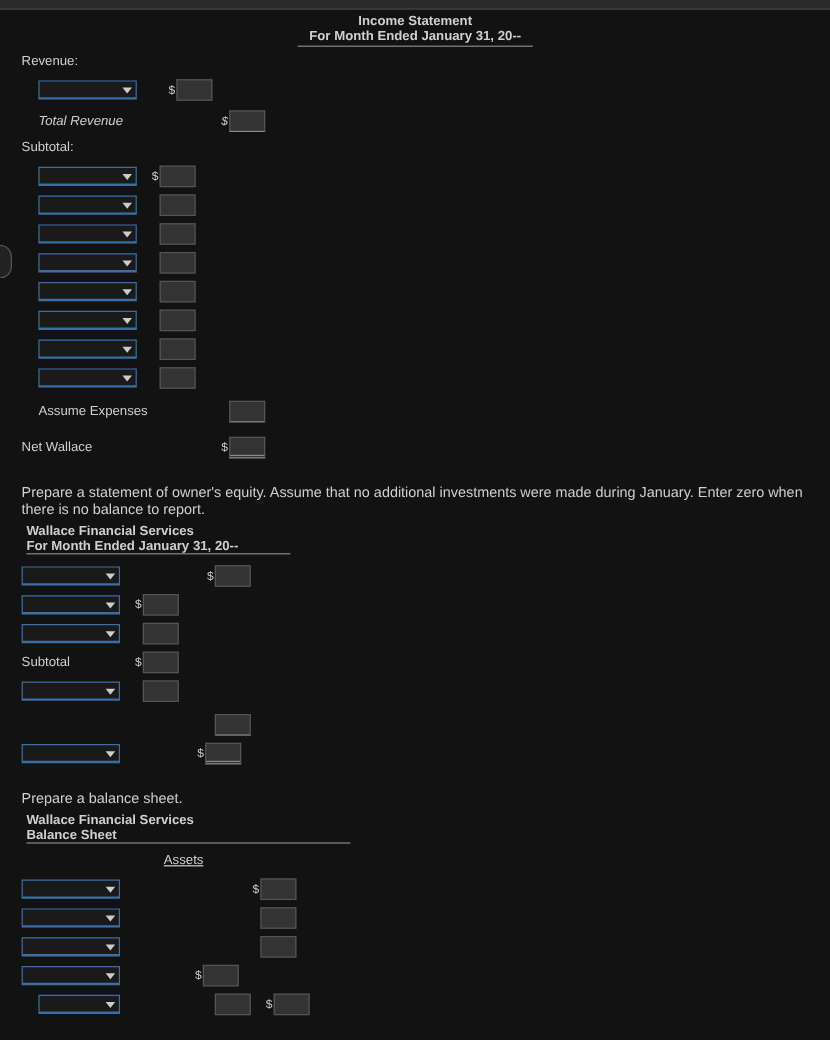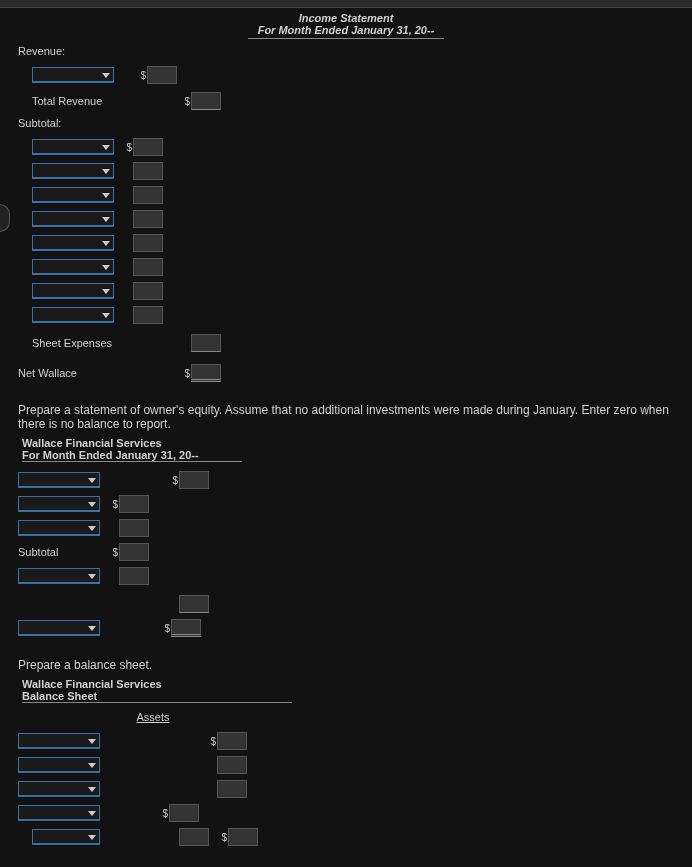--- a/index.html
+++ b/index.html
@@ -10,21 +10,21 @@
     font-size: 11px;
     padding: 0;
     width: 692px;
   }
   .tab-strip {
     height: 8px;
     background: #2a2a2a;
     border-bottom: 1px solid #444;
   }
   .content { padding: 4px 18px 20px 18px; }
-  .header-block { text-align: center; font-weight: bold; margin-bottom: 2px; font-style: italic; }
+  .header-block { text-align: center; font-weight: bold; margin-bottom: 2px; }
   .header-block .line { display: block; }
   .header-underline { border-bottom: 1px solid #888; width: 196px; margin: 0 auto 6px auto; }
   .header-underline.wide { width: 270px; }
   .section-label { font-size: 11px; margin: 4px 0 6px 0; }
   .row { display: flex; align-items: center; height: 24px; }
   .indent1 { padding-left: 14px; }
   .dd {
     width: 82px; height: 16px;
     background: #1a1a1a;
     border: 1px solid #3a6ea5;
@@ -58,21 +58,21 @@
   .section-title { text-decoration: underline; font-size: 11px; margin: 8px 0 6px 0; }
   .float-badge {
     position: absolute;
     left: 0; top: 204px;
     width: 10px; height: 28px;
     background: #222;
     border: 1px solid #555;
     border-left: none;
     border-radius: 0 14px 14px 0;
   }
-  .pad-top { margin-top: 2px; }
+  .pad-top { margin-top: 2px; font-style: italic; }
 </style>
 </head>
 <body>
 
 <div class="tab-strip"></div>
 <div class="float-badge"></div>
 
 <div class="content">
 
   <div class="header-block">
@@ -130,21 +130,21 @@
       <span class="dollar"></span>
       <div class="amt"></div>
     </div>
   <div class="row indent1">
       <div class="dd"></div>
       <span class="dollar"></span>
       <div class="amt"></div>
     </div>
 
   <div class="row indent1" style="margin-top:4px">
-    <span class="label-cell" style="width:150px">Sheet Expenses</span>
+    <span class="label-cell" style="width:150px">Assume Expenses</span>
     <span class="spacer" style="width:8px"></span>
     <div class="amt underline-total"></div>
   </div>
 
   <div class="row" style="margin-top:6px">
     <span class="label-cell" style="width:164px">Net Wallace</span>
     <span class="dollar">$</span>
     <div class="amt double-underline"></div>
   </div>
 

